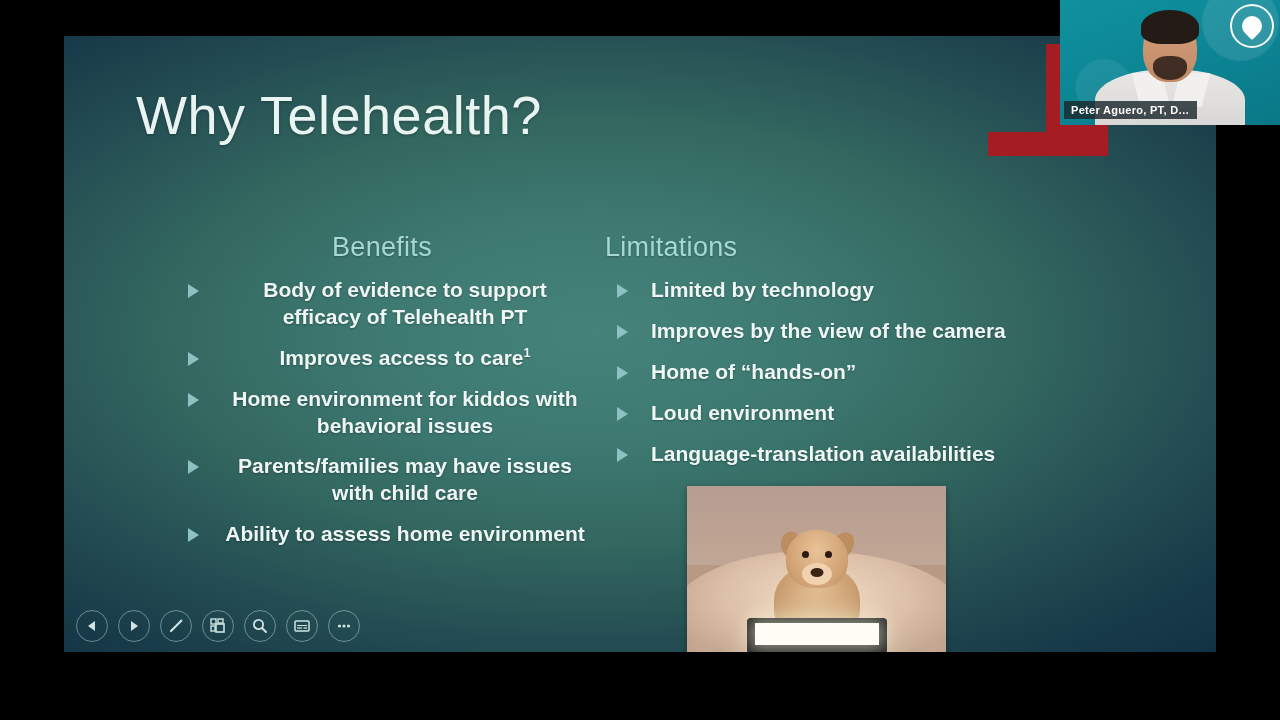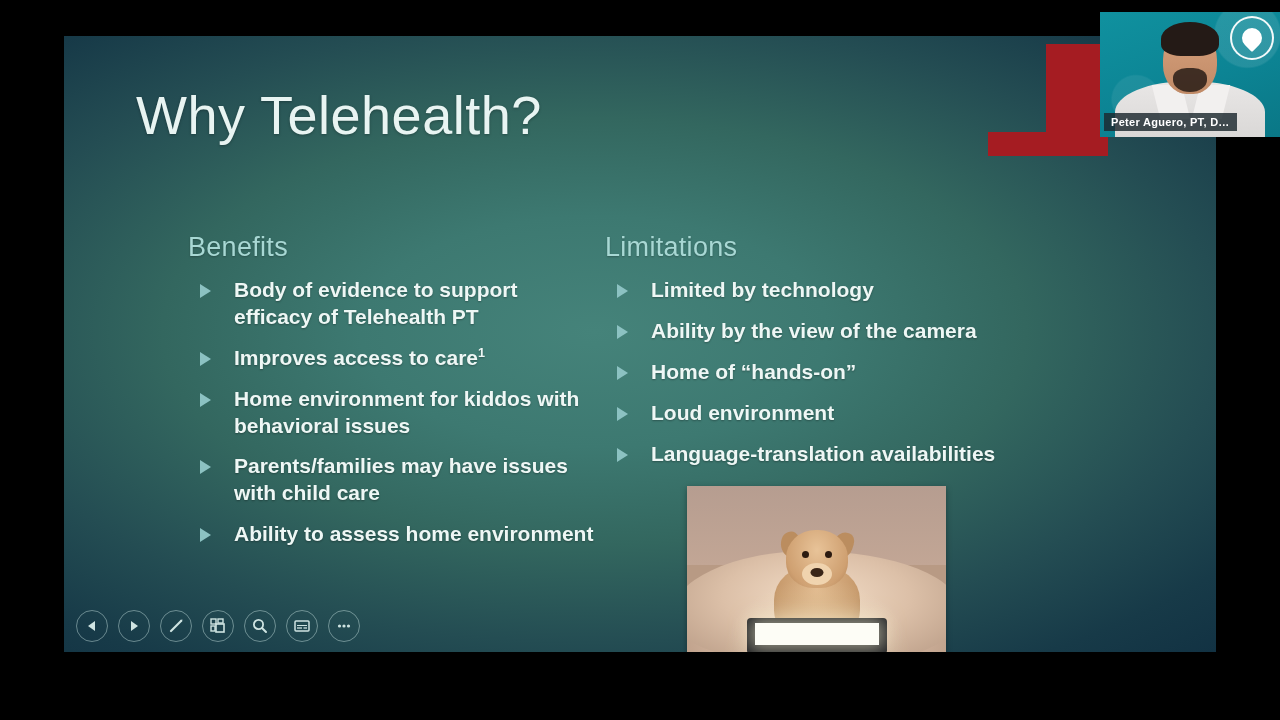--- a/index.html
+++ b/index.html
@@ -42,21 +42,21 @@
     position:absolute; left:72px; top:48px;
     font-size:54px; font-weight:300;
     letter-spacing:.5px;
     color:#e8f4f2;
     text-shadow:0 1px 3px rgba(0,0,0,.28);
     white-space:nowrap;
   }
 
   
   .col { position:absolute; top:196px; }
-  #col-left  { left:124px; width:412px; }
+  #col-left  { left:112px; width:412px;text-align:center; }
   #col-right { left:541px; width:430px; }
 
   .col-head {
     font-size:27px; font-weight:300;
     color:#a8d8d4;
     margin-bottom:14px;
     letter-spacing:.3px;
     text-shadow:0 1px 2px rgba(0,0,0,.25);
   }
 
@@ -175,22 +175,22 @@
     width:32px; height:32px; border-radius:50%;
     border:1.6px solid rgba(205,230,228,.45);
     display:flex; align-items:center; justify-content:center;
     color:#cfe4e2;
     background:transparent;
   }
   .tbtn svg { display:block; }
 
   
   #webcam {
-    position:absolute; right:0; top:12px;
-    width:180px; height:125px;
+    position:absolute; right:0; top:0;
+    width:220px; height:125px;
     overflow:hidden;
     background:#0f766e;
   }
   #webcam .camgrad {
     position:absolute; inset:0;
     background:
       radial-gradient(circle at 82% 18%, rgba(255,255,255,.10) 0 18%, rgba(255,255,255,0) 19%),
       radial-gradient(circle at 20% 70%, rgba(255,255,255,.07) 0 14%, rgba(255,255,255,0) 15%),
       radial-gradient(circle at 60% 90%, rgba(255,255,255,.06) 0 12%, rgba(255,255,255,0) 13%),
       linear-gradient(160deg,#10919f 0%, #0c8494 55%, #0a7786 100%);
@@ -301,21 +301,21 @@
 
     <div class="col" id="col-right">
       <div class="col-head">Limitations</div>
       <ul class="bullets">
         <li>
           <span class="tri"></span>
           <span>Limited by technology</span>
         </li>
         <li>
           <span class="tri"></span>
-          <span>Ability by the view of the camera</span>
+          <span>Improves by the view of the camera</span>
         </li>
         <li>
           <span class="tri"></span>
           <span>Home of “hands-on”</span>
         </li>
         <li>
           <span class="tri"></span>
           <span>Loud environment</span>
         </li>
         <li>

